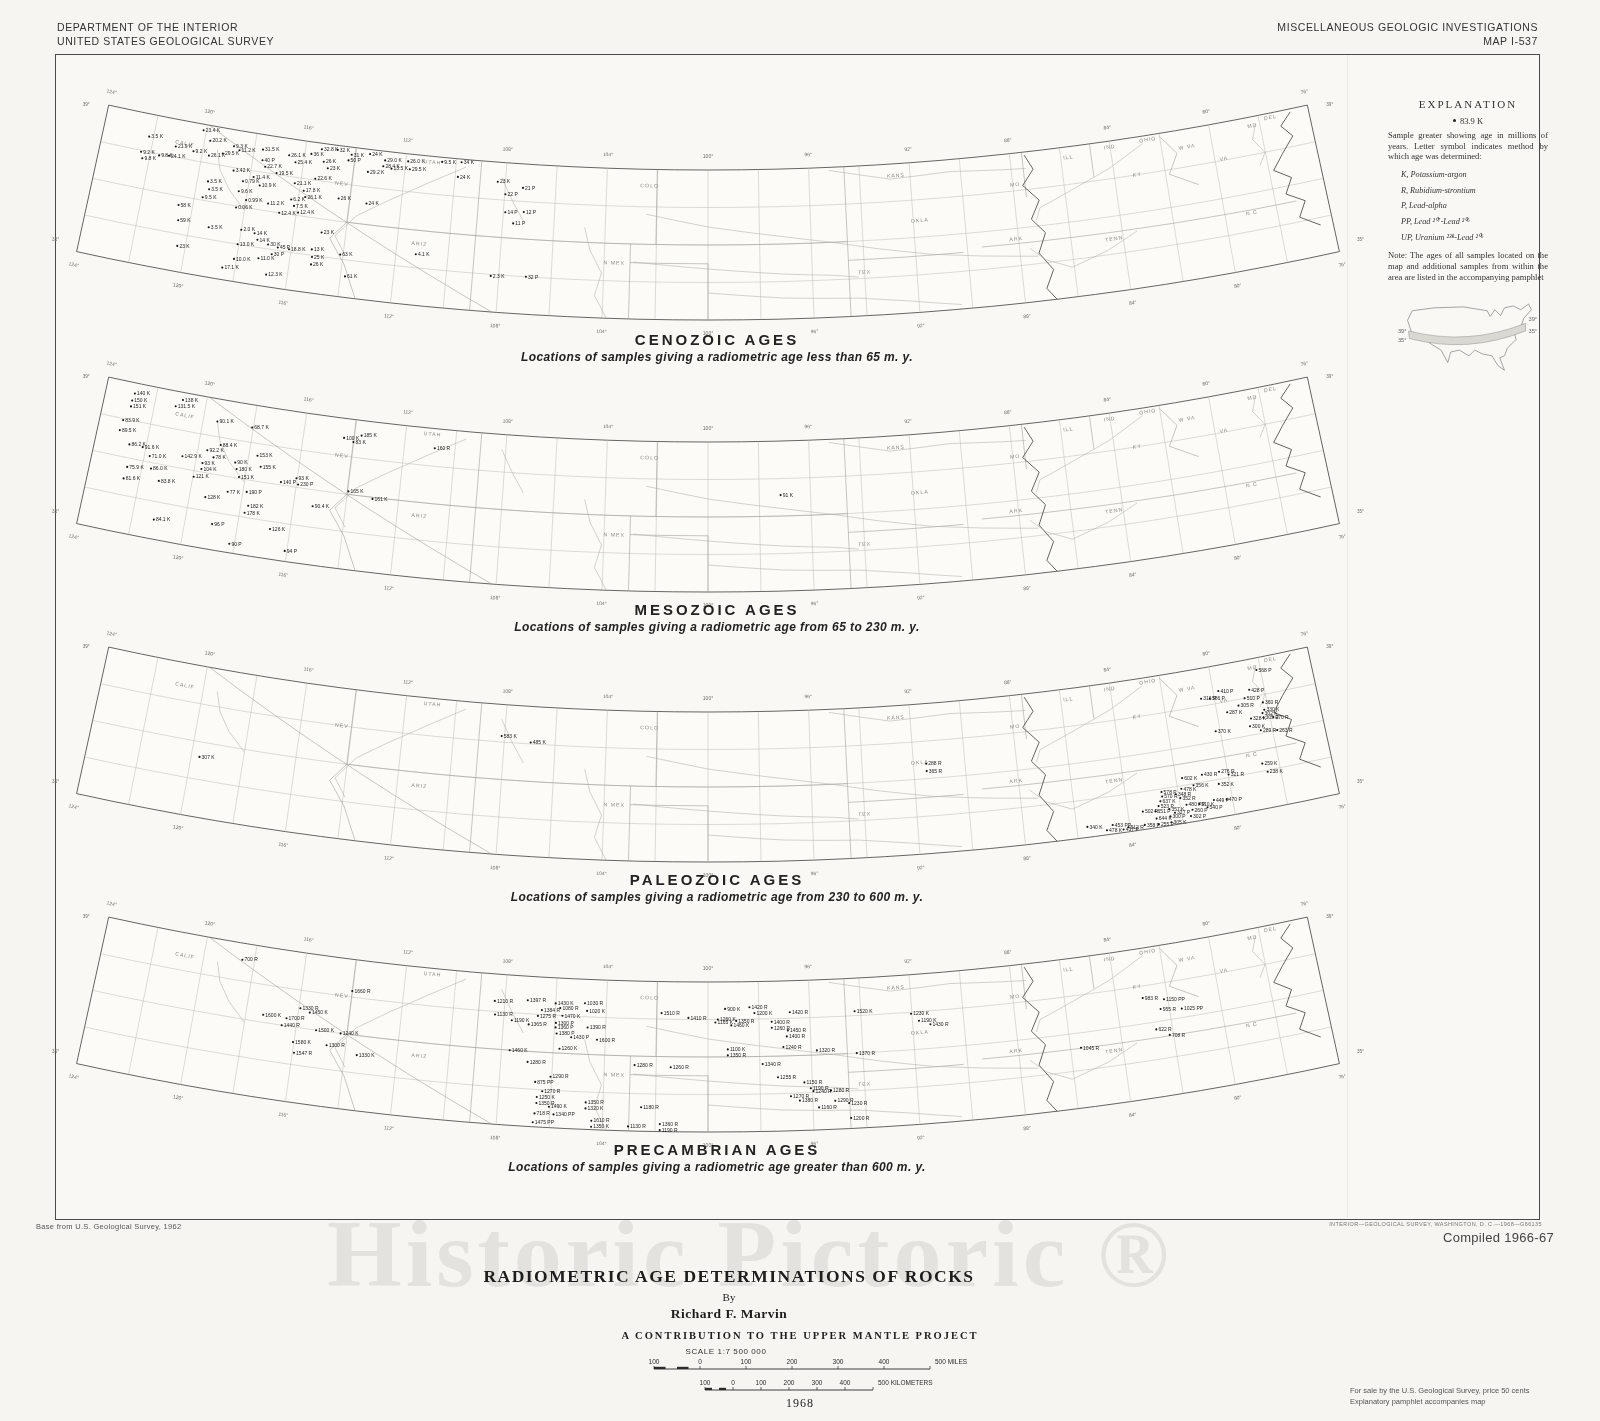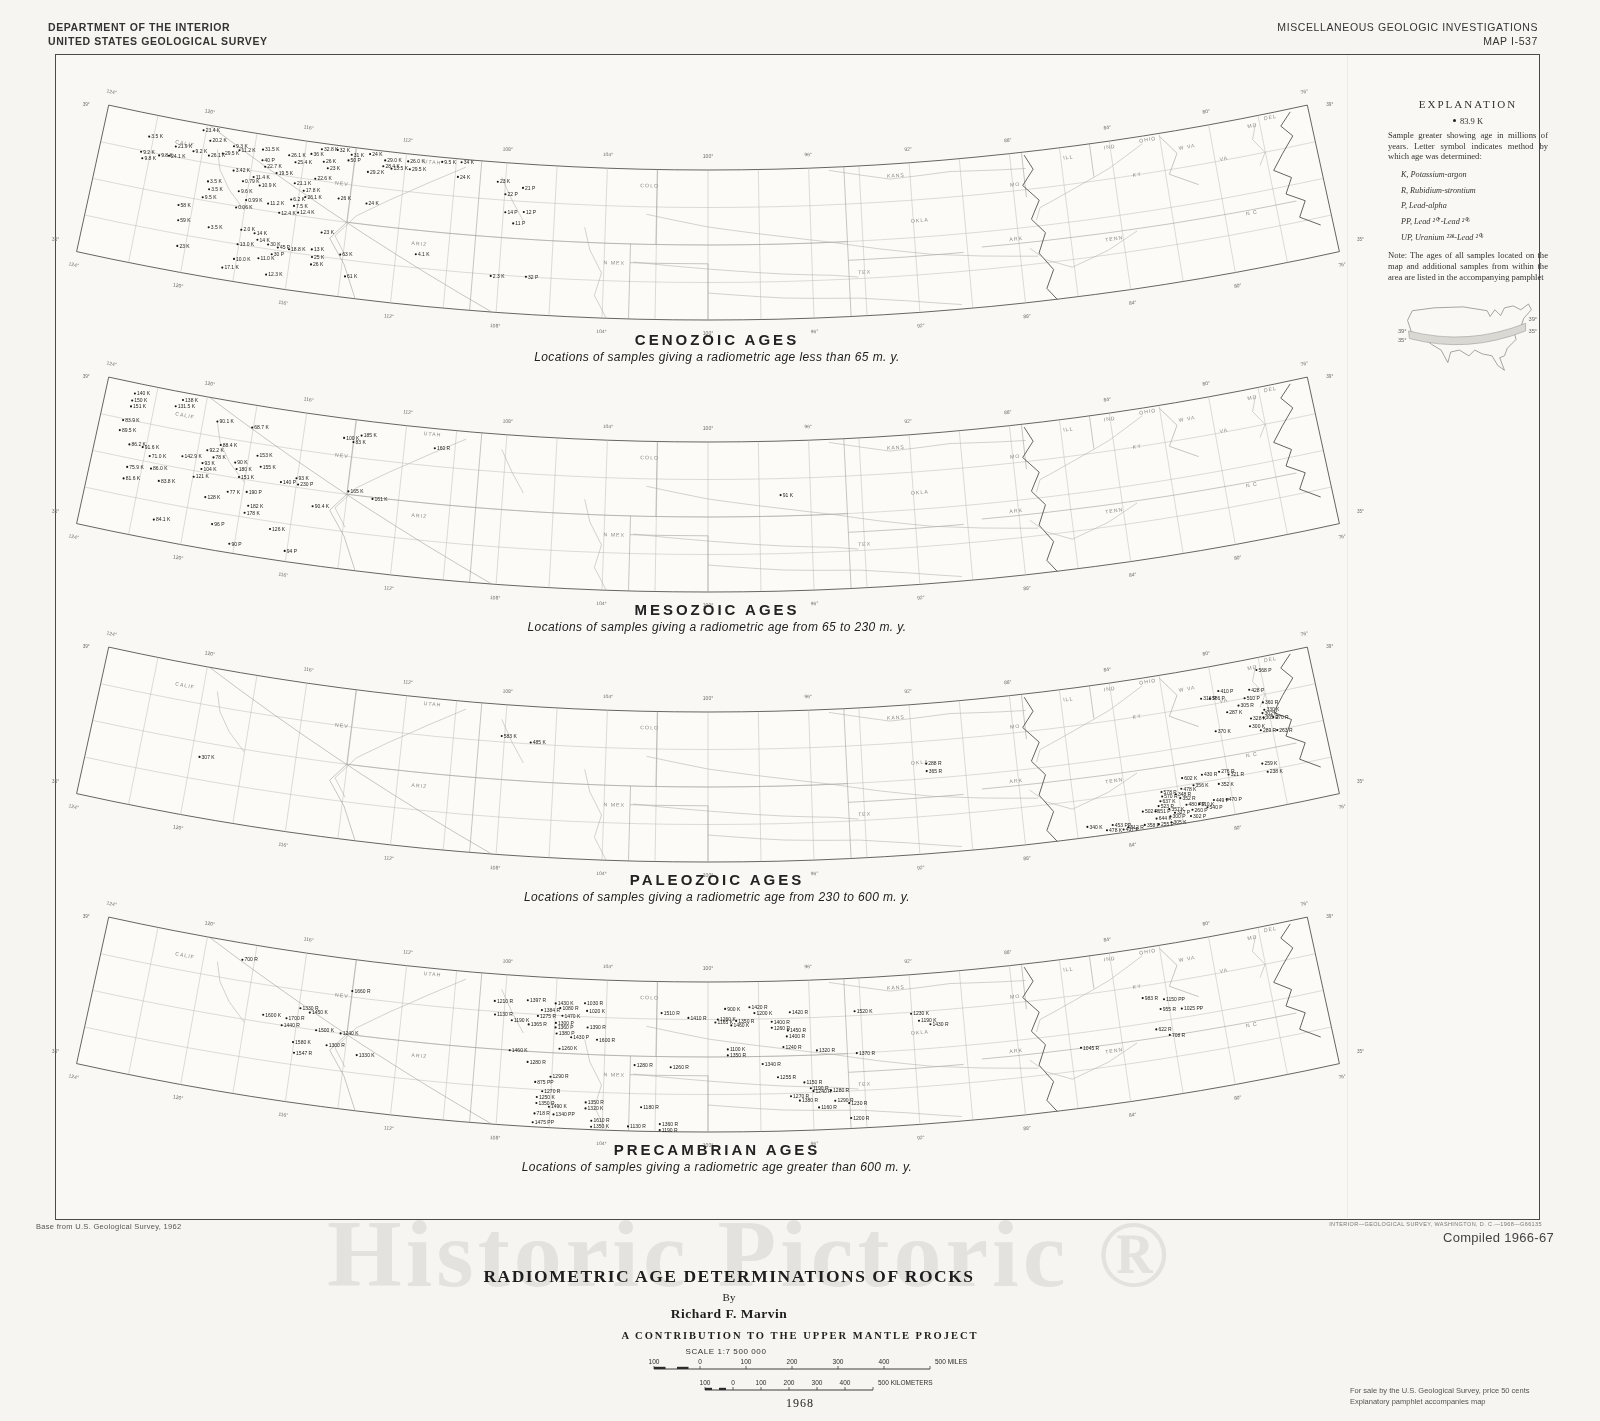--- a/index.html
+++ b/index.html
@@ -1,28 +1,28 @@
 <!DOCTYPE html>
 <html><head>
 <meta charset="utf-8">
 <style>
   html,body{margin:0;padding:0;}
   .page{position:relative;width:1600px;height:1421px;background:#f6f5f1;overflow:hidden;
         font-family:"Liberation Sans",sans-serif;color:#2a2a2a;}
   .hdr{position:absolute;font-size:10.5px;letter-spacing:.6px;color:#333;line-height:1.35;}
-  .hdr-left{left:48px;top:20px;font-weight:bold;}
+  .hdr-left{left:57px;top:20px;}
   .hdr-right{right:62px;top:20px;text-align:right;}
   .map-border{position:absolute;left:55px;top:54px;width:1483px;height:1164px;
               border:1.2px solid #4a4a4a;background:#f9f8f4;}
   .foldline{position:absolute;left:1347px;top:54px;width:1px;height:1164px;background:rgba(0,0,0,0.05);}
   #mapsvg{position:absolute;left:0;top:0;width:1600px;height:1421px;}
   .strip-title{position:absolute;left:0;width:1434px;text-align:center;
                font-weight:bold;font-size:15px;letter-spacing:3px;color:#222;}
   .strip-sub{position:absolute;left:0;width:1434px;text-align:center;
-             font-style:italic;font-weight:normal;font-size:12px;letter-spacing:.4px;color:#222;}
+             font-style:italic;font-weight:bold;font-size:12px;letter-spacing:.4px;color:#222;}
   .expl{position:absolute;left:1388px;top:98px;width:160px;font-family:"Liberation Serif",serif;color:#333;}
   .expl-title{text-align:center;font-size:11px;letter-spacing:2px;margin-bottom:6px;}
   .expl-sample{text-align:center;font-size:8.5px;margin-bottom:4px;}
   .expl-sample .dot{display:inline-block;width:3px;height:3px;background:#222;border-radius:50%;
                     vertical-align:middle;margin-right:2px;margin-top:-4px;}
   .expl-body{font-size:8.6px;line-height:1.25;text-align:justify;}
   .expl-methods{margin:5px 0 5px 13px;font-style:italic;font-size:8.2px;line-height:1.9;}
   .expl-note{font-size:8.6px;line-height:1.25;text-align:justify;}
   .inset{position:absolute;left:1396px;top:294px;width:144px;height:92px;}
   .watermark{position:absolute;left:160px;top:1198px;width:1180px;text-align:center;

